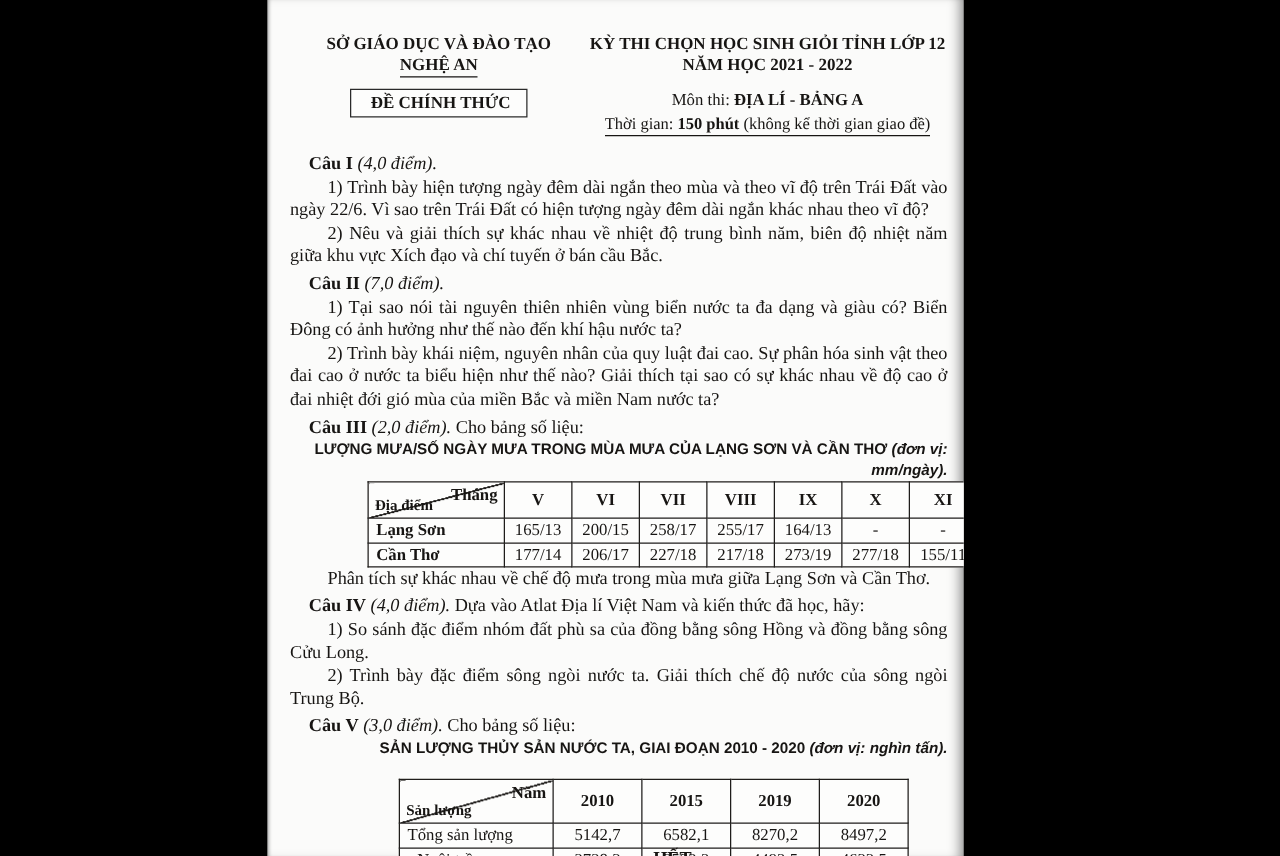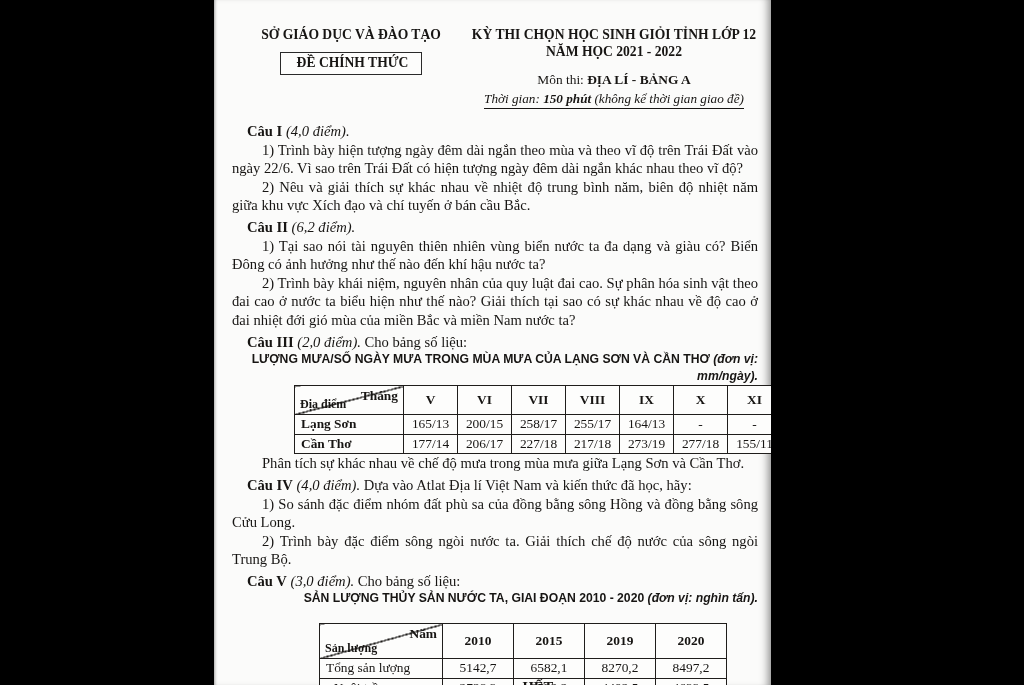--- a/index.html
+++ b/index.html
@@ -18,21 +18,21 @@
   .header{display:flex;width:100%;}
   .h-left{width:238px;text-align:center;flex:none;}
   .h-right{flex:1;text-align:center;}
   .h-line{font-weight:bold;font-size:13.6px;line-height:17px;}
   .underline-ib{display:inline-block;border-bottom:1.4px solid #171513;padding-bottom:1px;}
   .stamp-box{
     display:inline-block;border:1.4px solid #2a2a2a;padding:2px 13px 3px 16px;
     font-weight:bold;font-size:13.6px;margin-top:9px;background:#fdfdfc;
   }
   .subject-line{font-size:13.4px;margin-top:11px;line-height:17px;}
-  .time-line{font-size:13.2px;font-style:italic;margin-top:2px;line-height:17px;}
+  .time-line{font-size:13.2px;margin-top:2px;line-height:17px;}
   .b{font-weight:bold;}
   
   .doc-body{margin-top:13px;font-size:14.6px;line-height:18.6px;text-align:justify;}
   .doc-body p{margin:0;}
   .qh{text-indent:15px;margin-top:3px !important;}
   .qh .qlabel{font-weight:bold;}
   .qh .qpoints{font-style:italic;}
   .qitem{text-indent:30px;}
   
   .tbl-title{
@@ -77,39 +77,40 @@
 </style>
 </head>
 <body>
 
 <div class="stage">
   <div class="page">
 
     <div class="header">
       <div class="h-left">
         <div class="h-line">SỞ GIÁO DỤC VÀ ĐÀO TẠO</div>
+        <div class="h-line"><span class="underline-ib">NGHỆ AN</span></div>
         <div>
           <span class="stamp-box">ĐỀ CHÍNH THỨC</span>
         </div>
       </div>
       <div class="h-right">
         <div class="h-line">KỲ THI CHỌN HỌC SINH GIỎI TỈNH LỚP 12</div>
         <div class="h-line">NĂM HỌC 2021 - 2022</div>
         <div class="subject-line"><span>Môn thi: </span><span class="b">ĐỊA LÍ - BẢNG A</span></div>
         <div class="time-line"><span class="underline-ib"><span>Thời gian: </span><span class="b">150 phút</span><span> (không kể thời gian giao đề)</span></span></div>
       </div>
     </div>
 
     <div class="doc-body">
 
       <p class="qh"><span class="qlabel">Câu I</span><span class="qpoints"> (4,0 điểm).</span></p>
       <p class="qitem">1) Trình bày hiện tượng ngày đêm dài ngắn theo mùa và theo vĩ độ trên Trái Đất vào ngày 22/6. Vì sao trên Trái Đất có hiện tượng ngày đêm dài ngắn khác nhau theo vĩ độ?</p>
       <p class="qitem">2) Nêu và giải thích sự khác nhau về nhiệt độ trung bình năm, biên độ nhiệt năm giữa khu vực Xích đạo và chí tuyến ở bán cầu Bắc.</p>
 
-      <p class="qh"><span class="qlabel">Câu II</span><span class="qpoints"> (6,2 điểm).</span></p>
+      <p class="qh"><span class="qlabel">Câu II</span><span class="qpoints"> (7,0 điểm).</span></p>
       <p class="qitem">1) Tại sao nói tài nguyên thiên nhiên vùng biển nước ta đa dạng và giàu có? Biển Đông có ảnh hưởng như thế nào đến khí hậu nước ta?</p>
       <p class="qitem">2) Trình bày khái niệm, nguyên nhân của quy luật đai cao. Sự phân hóa sinh vật theo đai cao ở nước ta biểu hiện như thế nào? Giải thích tại sao có sự khác nhau về độ cao ở đai nhiệt đới gió mùa của miền Bắc và miền Nam nước ta?</p>
 
       <p class="qh"><span class="qlabel">Câu III</span><span class="qpoints"> (2,0 điểm).</span><span> Cho bảng số liệu:</span></p>
 
       <p class="tbl-title"><span>LƯỢNG MƯA/SỐ NGÀY MƯA TRONG MÙA MƯA CỦA LẠNG SƠN VÀ CẦN THƠ</span><span class="unit"> (đơn vị: mm/ngày).</span></p>
 
       <table class="data rainfall">
         <tbody>
             <tr class="h-row1">

